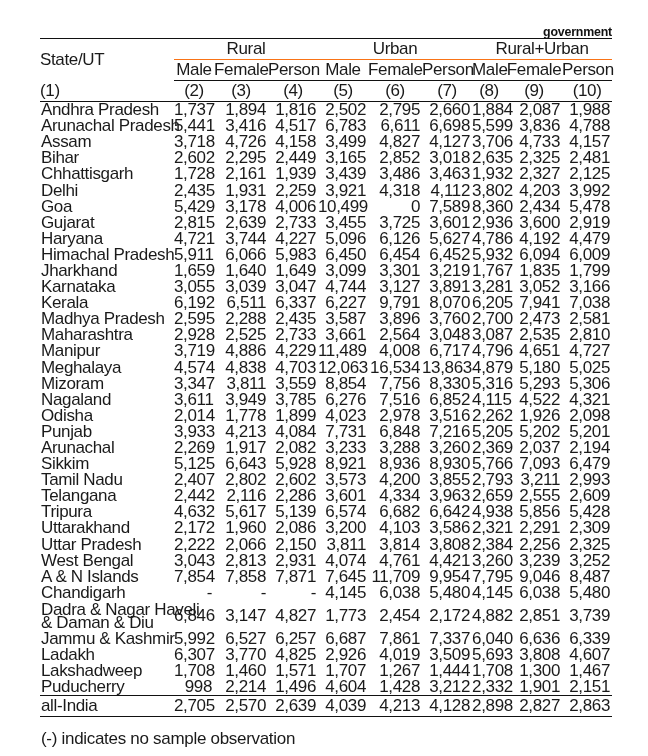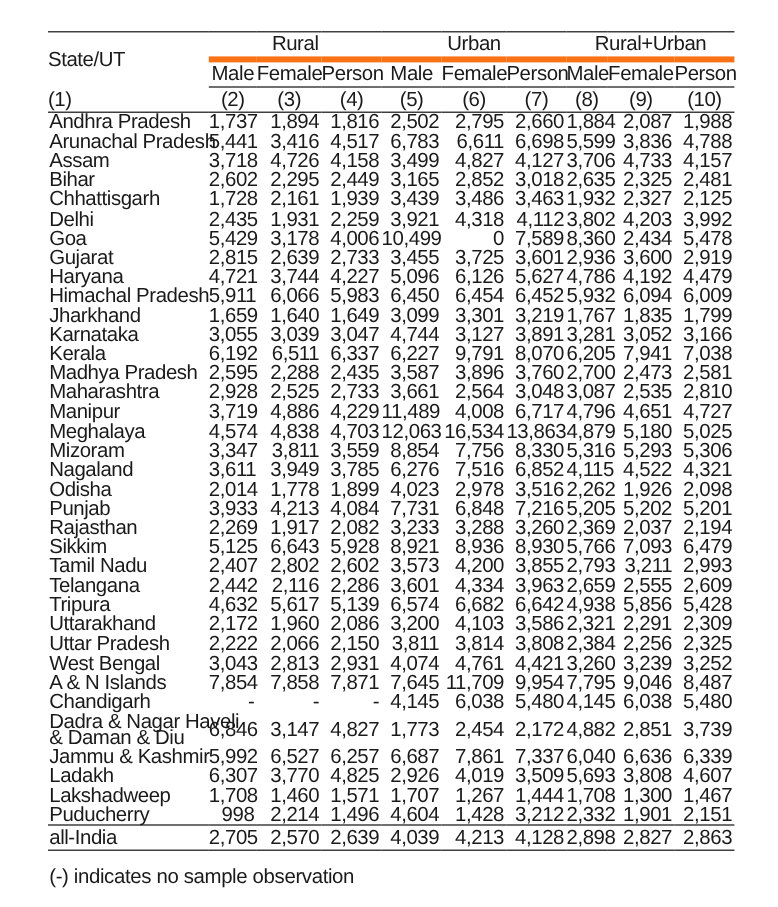--- a/index.html
+++ b/index.html
@@ -45,21 +45,21 @@
   }
   th, td {
     padding: 0;
     font-weight: normal;
     white-space: nowrap;
   }
   thead tr.top th { border-top: 1.5px solid #111; }
   th.group {
     text-align: center;
     height: 17px;
-    border-bottom: 5px solid #f97316;
+    border-bottom: 1px solid #f97316;
   }
   th.sub { text-align: center; height: 18px; }
   tr.subrow th { border-bottom: 1px solid #111; }
   tr.num th, tr.num td { height: 15px; border-bottom: 1px solid #111; }
   th.state-h { text-align: left; vertical-align: middle; }
   td.state { text-align: left; padding-left: 1px; margin-top: 33px; }
   td.v { text-align: right; }
   tbody tr td { height: 16.1px; line-height: 14px; }
   tbody tr.two td { height: 30px; line-height: 13px; }
   tr.total td { border-top: 1.2px solid #111; border-bottom: 1.2px solid #111; height: 17px; }
@@ -79,20 +79,21 @@
   col.c6 { width: 50px; }
   col.c7 { width: 34px; }
   col.c8 { width: 56px; }
   col.c9 { width: 50px; }
   .pr2 { padding-right: 2px; }
 </style>
 </head>
 <body>
 
 <div class="wrap">
+  <div class="title-cont">government</div>
 
   <table>
     <colgroup>
       <col class="c-state">
         <col class="c1">
         <col class="c2">
         <col class="c3">
         <col class="c4">
         <col class="c5">
         <col class="c6">
@@ -378,21 +379,21 @@
           <td class="v pr2">4,213</td>
           <td class="v pr2">4,084</td>
           <td class="v pr2">7,731</td>
           <td class="v pr2">6,848</td>
           <td class="v pr2">7,216</td>
           <td class="v pr2">5,205</td>
           <td class="v pr2">5,202</td>
           <td class="v pr2">5,201</td>
         </tr>
         <tr>
-          <td class="state">Rajasthan</td>
+          <td class="state">Arunachal</td>
           <td class="v pr2">2,269</td>
           <td class="v pr2">1,917</td>
           <td class="v pr2">2,082</td>
           <td class="v pr2">3,233</td>
           <td class="v pr2">3,288</td>
           <td class="v pr2">3,260</td>
           <td class="v pr2">2,369</td>
           <td class="v pr2">2,037</td>
           <td class="v pr2">2,194</td>
         </tr>

